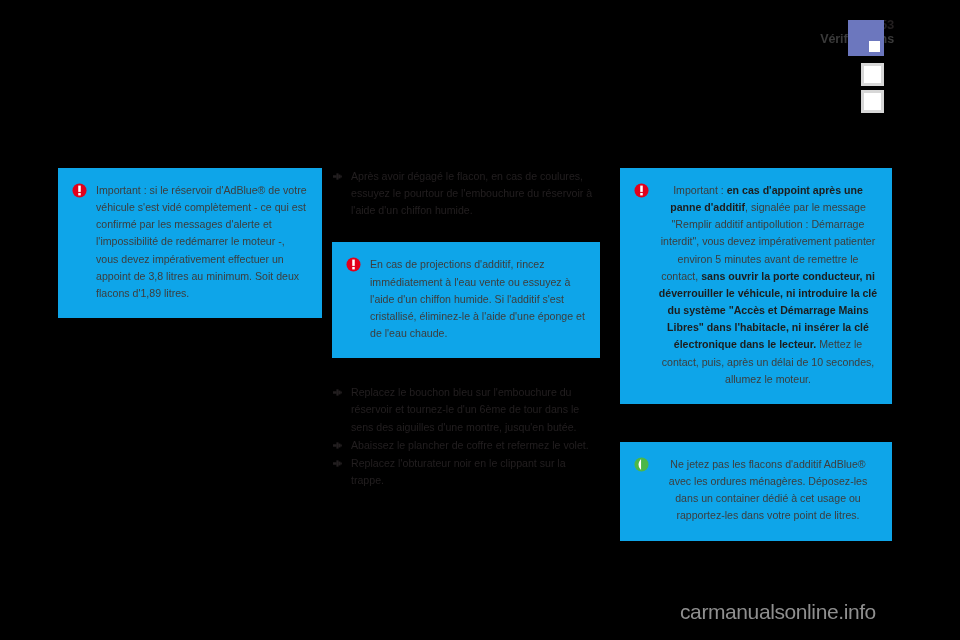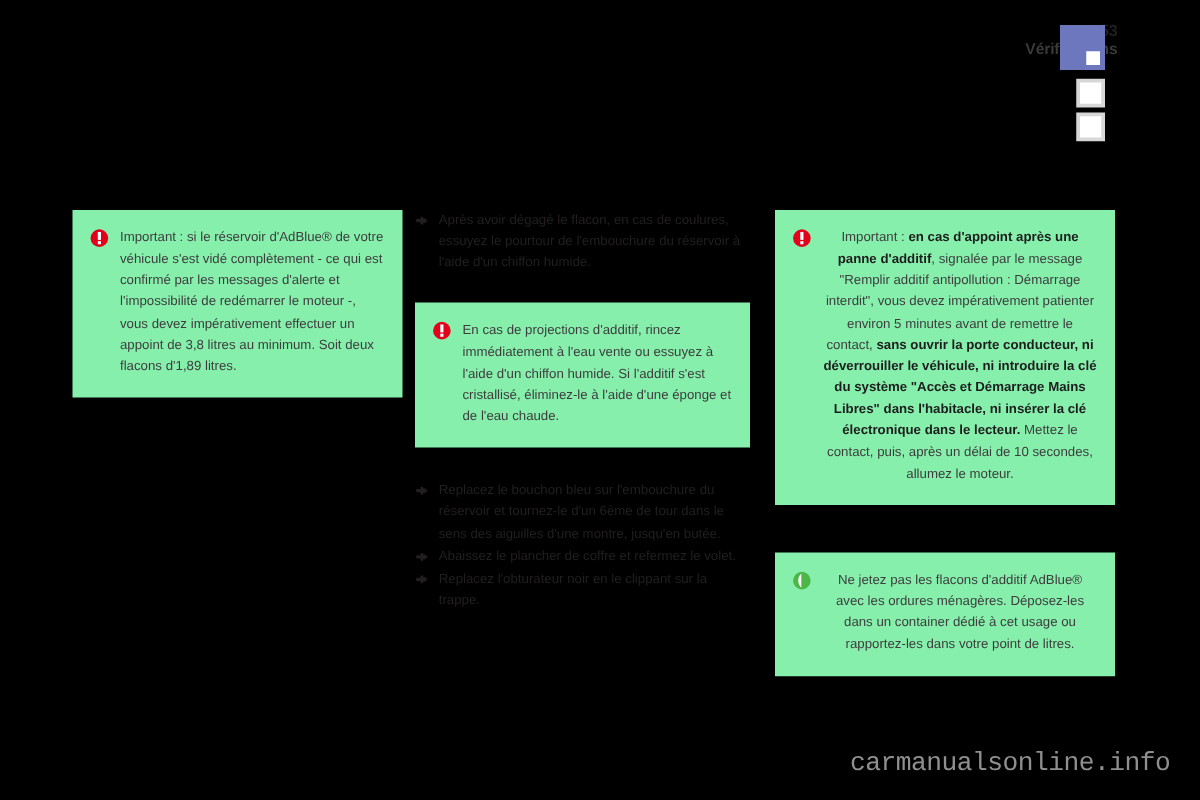--- a/index.html
+++ b/index.html
@@ -86,21 +86,21 @@
   .col {
     position: absolute;
     top: 168px;
   }
   .col-left   { left: 58px;  width: 264px; }
   .col-mid    { left: 332px; width: 268px; }
   .col-right  { left: 620px; width: 272px; text-align: center; }
 
   
   .callout {
-    background: #86efac;
+    background: #0ea5e9;
     padding: 14px 14px 16px 14px;
     display: flex;
     align-items: flex-start;
     gap: 9px;
     box-sizing: border-box;
   }
   .callout-body {
     font-size: 10.6px;
     line-height: 1.62;
     color: #3d3d3d;
@@ -146,21 +146,21 @@
   .gap-c { height: 38px; }
 
   
   .watermark {
     position: absolute;
     left: 680px;
     top: 600px;
     font-size: 21px;
     color: #8f8f8f;
     letter-spacing: -0.4px;
-    font-family: Liberation Mono, monospace;
+    font-family: Liberation Sans, sans-serif;
   }
 </style>
 </head>
 <body>
 
 <div class="header">
   <div class="header-text">
     <span class="page-number">253</span>
     <span class="section-title">Vérifications</span>
   </div>

